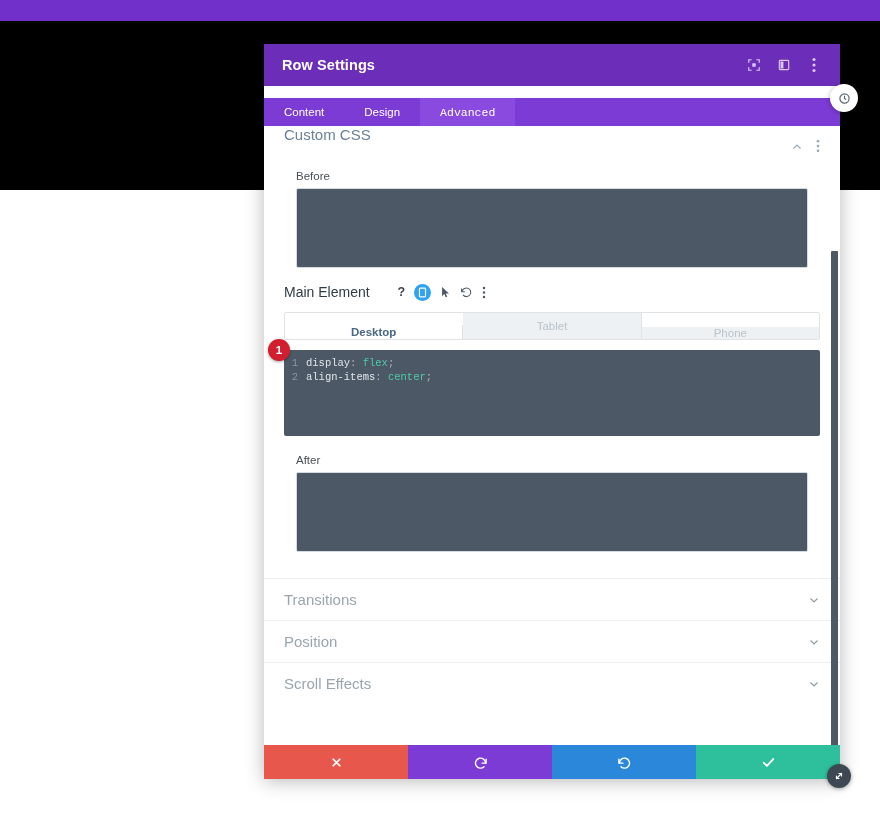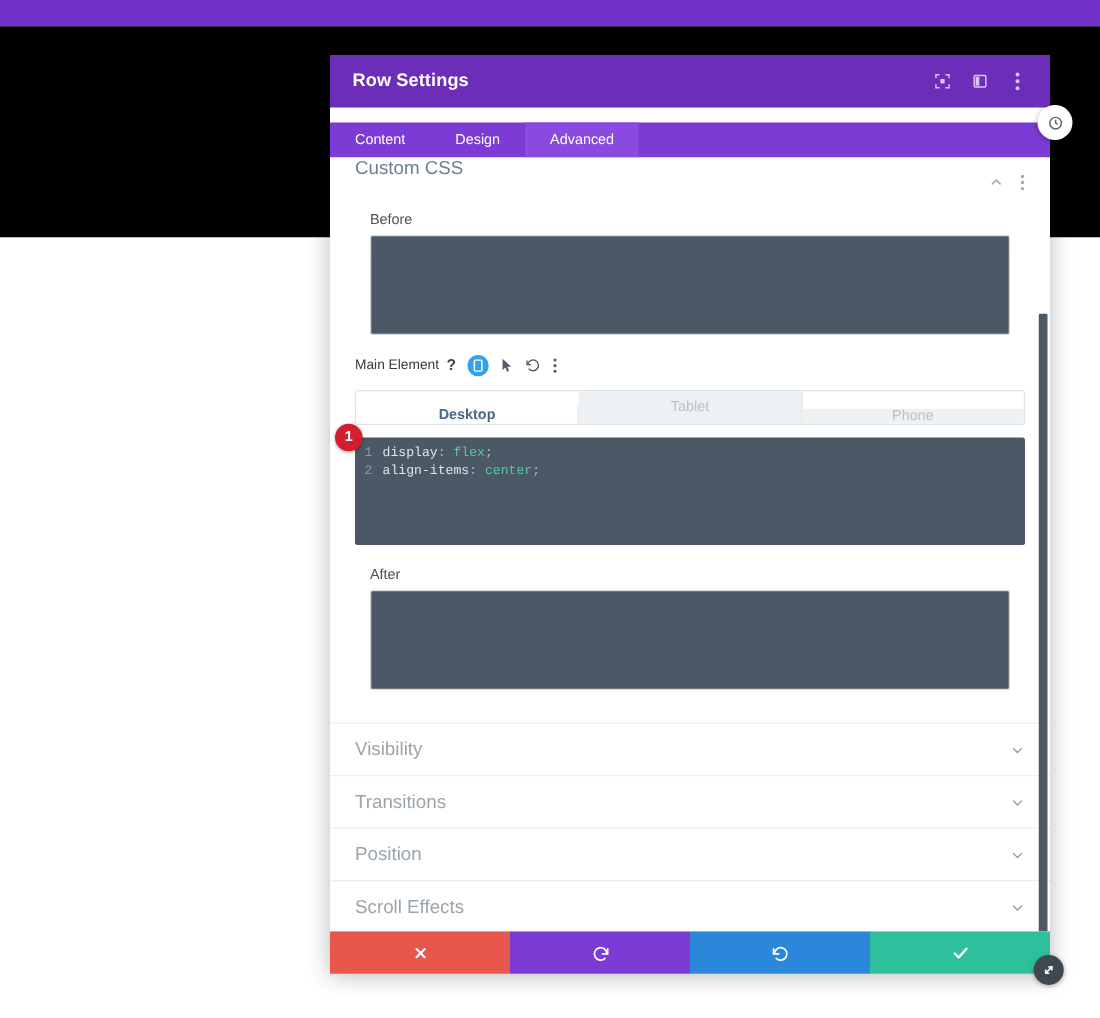--- a/index.html
+++ b/index.html
@@ -53,21 +53,21 @@
   .hicon svg { display:block; }
 
   
   .tabbar {
     height:28px; background:#7c3bd4; display:flex; flex:0 0 28px;margin-top:12px;
   }
   .tab {
     padding:0 20px; display:flex; align-items:center; justify-content:center;
     font-size:11.5px; color:#ffffff; cursor:pointer; font-weight:normal;
   }
-  .tab.active { background:#8a4ae0; }
+  .tab.active { background:#8a4ae0;font-family:Liberation Mono, monospace; }
 
   
   .modal-body {
     flex:1 1 auto; position:relative; background:#ffffff; overflow:hidden;
   }
   .scroll-inner { position:absolute; inset:0; padding:0; }
 
   .section-head {
     height:44px; display:flex; 
     padding:0 20px 0 20px;
@@ -83,21 +83,21 @@
   }
   .textarea-box {
     width:100%; height:80px;
     background:#4c5866; border:1px solid #d6dade; border-radius:2px;
   }
 
   
   .me-row {
     display:flex; align-items:center; padding:0 20px; height:28px; margin-top:10px;
   }
-  .me-label { font-size:11px; color:#2f3b45; margin-right:6px; }
+  .me-label { font-size:14px; color:#2f3b45; margin-right:28px; }
   .me-icons { display:flex; align-items:center; gap:9px; }
   .me-ic { color:#4e5a66; display:flex; align-items:center; justify-content:center; cursor:pointer; }
   .me-ic.q { font-size:12.5px; font-weight:bold; color:#3a454f; }
   .me-ic.active-dev {
     width:17px; height:17px; border-radius:50%; background:#2ea3f2; color:#fff;
   }
 
   
   .dev-tabs {
     margin:6px 20px 0 20px; display:flex; height:28px;
@@ -301,28 +301,20 @@
           </div>
         </div>
 
         <div class="field" style="margin-top:18px;">
           <span class="field-label">After</span>
           <div class="textarea-box"></div>
         </div>
 
         <div class="collapse-list">
           <div class="collapse-row">
-            <span class="c-title">Visibility</span>
-            <span class="c-chev">
-              <svg width="12" height="12" viewBox="0 0 24 24" fill="none" stroke="currentColor" stroke-width="2.2">
-                  <path d="M5 9l7 7 7-7"></path>
-                </svg>
-            </span>
-          </div>
-          <div class="collapse-row">
             <span class="c-title">Transitions</span>
             <span class="c-chev">
               <svg width="12" height="12" viewBox="0 0 24 24" fill="none" stroke="currentColor" stroke-width="2.2">
                   <path d="M5 9l7 7 7-7"></path>
                 </svg>
             </span>
           </div>
           <div class="collapse-row">
             <span class="c-title">Position</span>
             <span class="c-chev">

